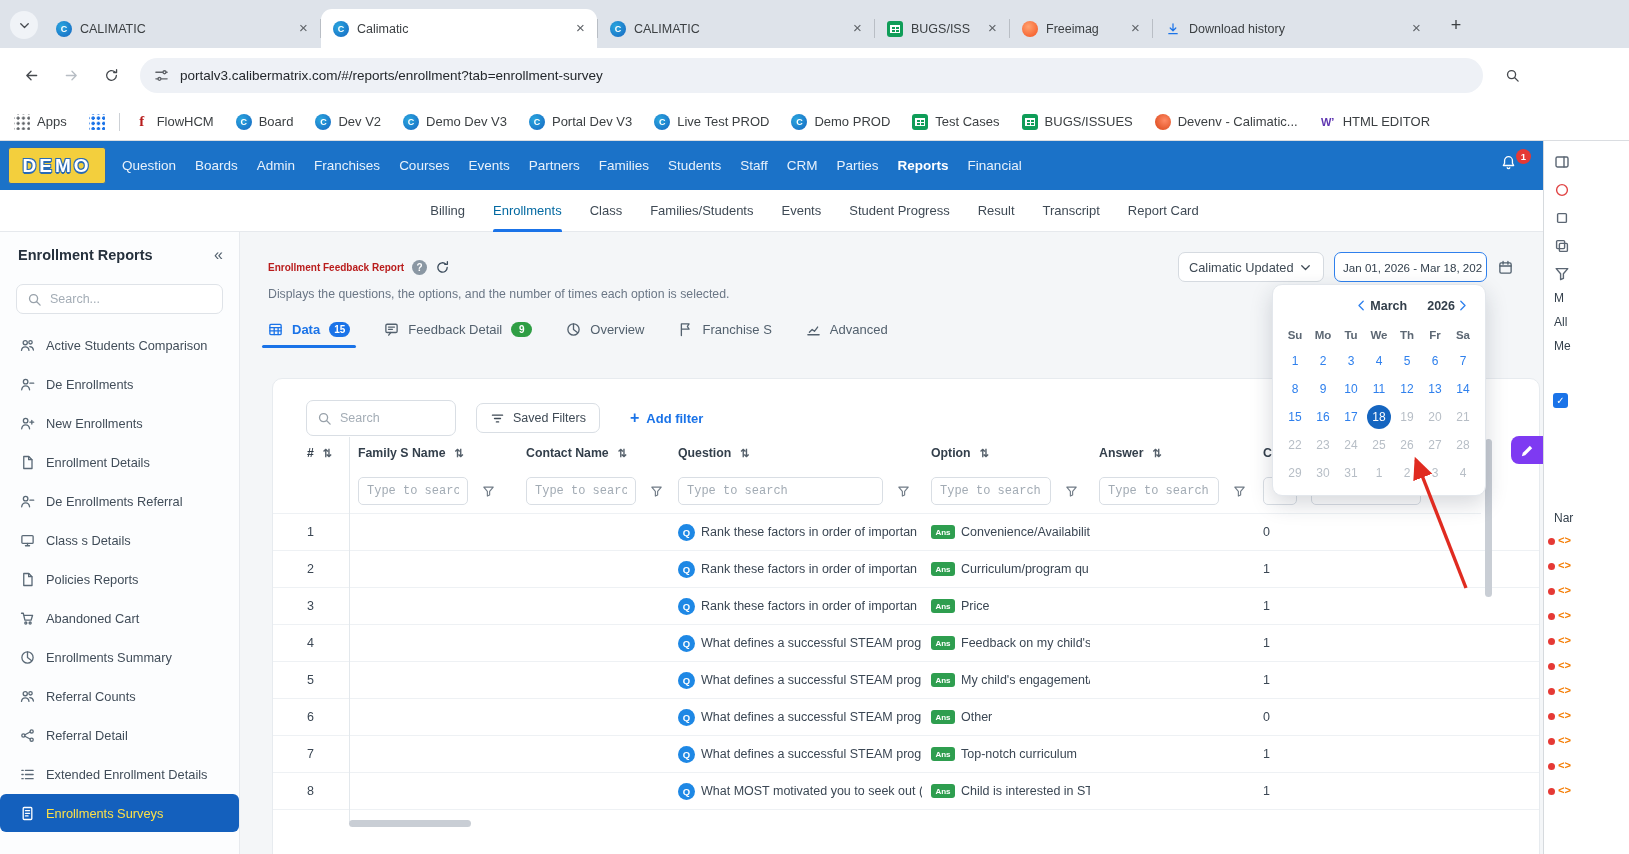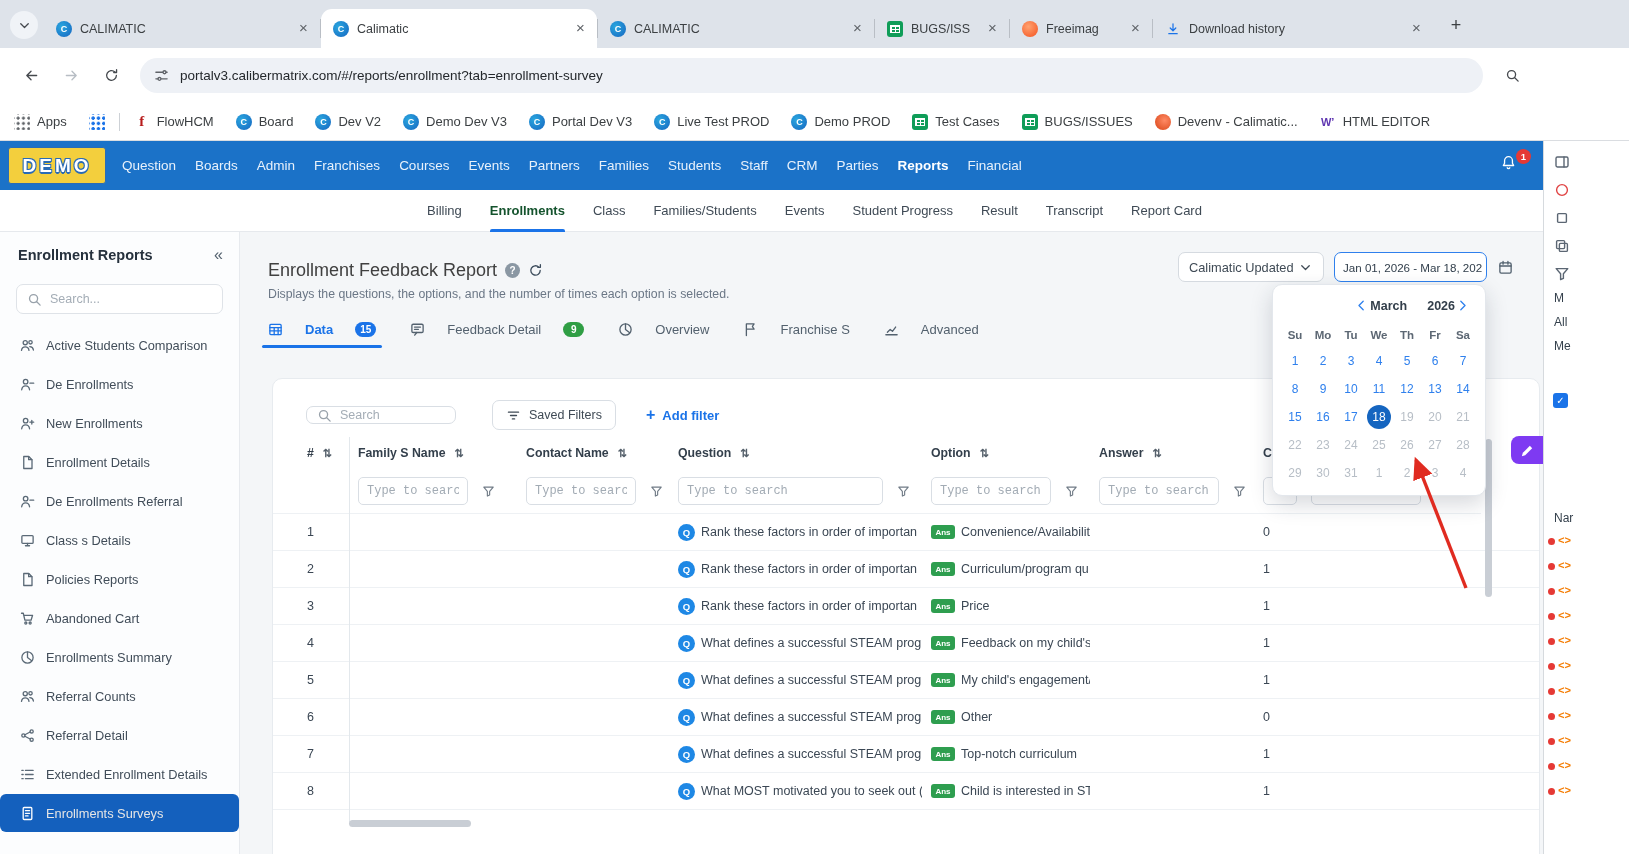--- a/index.html
+++ b/index.html
@@ -51,60 +51,60 @@
   .navitem.active{font-weight:700;color:#fff}
   .appbar-right{margin-left:auto;display:flex;align-items:center;gap:20px;color:#fff}
   .bell-wrap{position:relative;width:22px;height:22px}
   .bell-badge{position:absolute;top:-6px;right:-8px;min-width:15px;height:15px;border-radius:8px;background:#e53935;color:#fff;font-size:9.5px;font-weight:700;display:flex;align-items:center;justify-content:center;padding:0 3px}
   .help-btn{width:19px;height:19px;border:1.6px solid #fff;border-radius:50%;font-size:11.5px;font-weight:700;display:flex;align-items:center;justify-content:center}
   .avatar{width:31px;height:31px;border-radius:50%;background:#9fb4c2;display:flex;align-items:center;justify-content:center;color:#f2f6f9;overflow:hidden}
 
   
   .subnav{position:absolute;top:190px;left:0;right:0;height:42px;background:#fff;border-bottom:1px solid #e6e9ed;display:flex;align-items:center;justify-content:center;gap:28px;font-size:13px;color:#3f4a55}
   .sn-item{height:42px;display:flex;align-items:center;position:relative;white-space:nowrap}
-  .sn-item.active{color:#14532d;font-weight:700}
+  .sn-item.active{color:#0369a1;font-weight:400}
   .sn-item.active::after{content:"";position:absolute;left:0;right:0;bottom:0;height:3px;background:#1a73e8;border-radius:2px 2px 0 0}
 
   
   .sidebar{position:absolute;top:232px;left:0;width:240px;bottom:0;background:#fcfdfe;border-right:1px solid #e7eaee;padding:14px 10px 0 10px}
   .sb-head{display:flex;align-items:center;justify-content:space-between;padding:0 6px 0 8px;height:18px}
   .sb-title{font-size:14.5px;font-weight:700;color:#26313d}
   .sb-collapse{color:#54626f;font-size:16px;cursor:default}
   .sb-search{margin:20px 6px 12px 6px;height:30px;border:1px solid #dfe3e8;border-radius:7px;display:flex;align-items:center;gap:8px;padding:0 10px;background:#fff;color:#98a1aa}
   .sb-search input{border:0;outline:0;width:100%;font-size:12.5px;color:#3f4a55;font-family:inherit}
   .sb-search input::placeholder{color:#a4adb6}
   .sb-item{display:flex;align-items:center;gap:11px;height:38px;margin-bottom:1px;padding:0 10px;border-radius:8px;font-size:12.8px;color:#414d59;white-space:nowrap;overflow:hidden}
   .sb-ic{width:15px;height:15px;color:#5b6a77;flex:none}
-  .sb-item.active{background:#1460bd;color:#e5e5e5;margin-left:-10px;margin-right:-10px;padding:0 20px;border-radius:6px}
+  .sb-item.active{background:#1460bd;color:#fde047;margin-left:-10px;margin-right:-10px;padding:0 20px;border-radius:6px}
   .sb-item.active .sb-ic{color:#fff}
 
   
   .main{position:absolute;top:232px;left:240px;right:0;bottom:0;background:#f4f6f8}
   .rpt-head{position:absolute;top:28px;left:28px;display:flex;align-items:center;gap:8px}
-  .rpt-title{font-size:18px;font-weight:400;color:#404040}
+  .rpt-title{font-size:10px;font-weight:700;color:#b91c1c}
   .q-help{width:15px;height:15px;border-radius:50%;background:#8a97a3;color:#fff;font-size:10px;font-weight:700;display:flex;align-items:center;justify-content:center}
   .rpt-refresh{width:15px;height:15px;color:#3c4c5c}
   .rpt-sub{position:absolute;top:55px;left:28px;font-size:12.3px;color:#6b7786}
   .rpt-controls{position:absolute;top:20px;left:938px;display:flex;align-items:center}
   .dd{width:146px;height:30px;border:1px solid #d5dae0;border-radius:7px;background:#fff;display:flex;align-items:center;justify-content:space-between;padding:0 10px;font-size:12.8px;color:#3f4a55;margin-right:10px}
   .daterange{width:153px;height:30px;border:1.6px solid #2f80ed;border-radius:7px;background:#fff;display:flex;align-items:center;padding:0 8px;font-size:11.6px;color:#33404d;white-space:nowrap;overflow:hidden}
   .cal-btn{width:28px;height:30px;display:flex;align-items:center;justify-content:center;color:#51606e;margin-left:4px}
   .rpt-tabs{position:absolute;top:80px;left:28px;display:flex;align-items:flex-end;gap:34px;height:36px}
-  .rtab{display:flex;align-items:center;gap:22px;font-size:13px;color:#53616e;padding-bottom:11px;position:relative;white-space:nowrap}
+  .rtab{display:flex;align-items:center;gap:9px;font-size:13px;color:#53616e;padding-bottom:11px;position:relative;white-space:nowrap}
   .rt-ic{width:15px;height:15px;color:#53616e}
   .rtab.active{color:#1a73e8;font-weight:700}
   .rtab.active .rt-ic{color:#1a73e8}
   .rtab.active::after{content:"";position:absolute;left:-6px;right:-6px;bottom:0;height:3px;background:#1a73e8;border-radius:2px}
   .rbadge{min-width:21px;height:15px;border-radius:8px;background:#1a73e8;color:#fff;font-size:10px;font-weight:700;display:flex;align-items:center;justify-content:center;padding:0 5px}
   .rbadge.green{background:#2f9e44}
 
   
   .card{position:absolute;top:146px;left:32px;width:1268px;height:760px;background:#fff;border:1px solid #e7ebef;border-radius:10px}
   .card-toolbar{position:absolute;top:21px;left:33px;display:flex;align-items:center}
-  .search-box{width:150px;height:18px;border:1px solid #d9dee4;border-radius:7px;display:flex;align-items:center;gap:8px;padding:0 10px;color:#98a1aa;margin-right:36px}
+  .search-box{width:150px;height:36px;border:1px solid #d9dee4;border-radius:7px;display:flex;align-items:center;gap:8px;padding:0 10px;color:#98a1aa;margin-right:20px}
   .search-box input{border:0;outline:0;width:100%;font-size:12.5px;color:#3f4a55;font-family:inherit}
   .search-box input::placeholder{color:#a4adb6}
   .btn-saved{height:30px;border:1px solid #d9dee4;border-radius:7px;display:flex;align-items:center;gap:8px;padding:0 13px;font-size:12.5px;color:#3f4a55;background:#fff;margin-right:30px}
   .btn-addfilter{display:flex;align-items:center;gap:7px;color:#1a73e8;font-size:13px;font-weight:600}
   .btn-addfilter .plus{font-size:16px;font-weight:700}
   .trow{display:grid;grid-template-columns:76px 168px 152px 253px 168px 164px 227px;align-items:center}
   .thead{position:absolute;top:58px;left:0;height:32px;font-size:12.3px;font-weight:700;color:#333f4b}
   .tfilter{position:absolute;top:90px;left:0;height:45px;border-bottom:1px solid #eef1f4}
   #tbody{position:absolute;top:135px;left:0;right:0}
   .tbody-row{height:37px;border-bottom:1px solid #eef1f4;font-size:12.5px;color:#3b4754}

